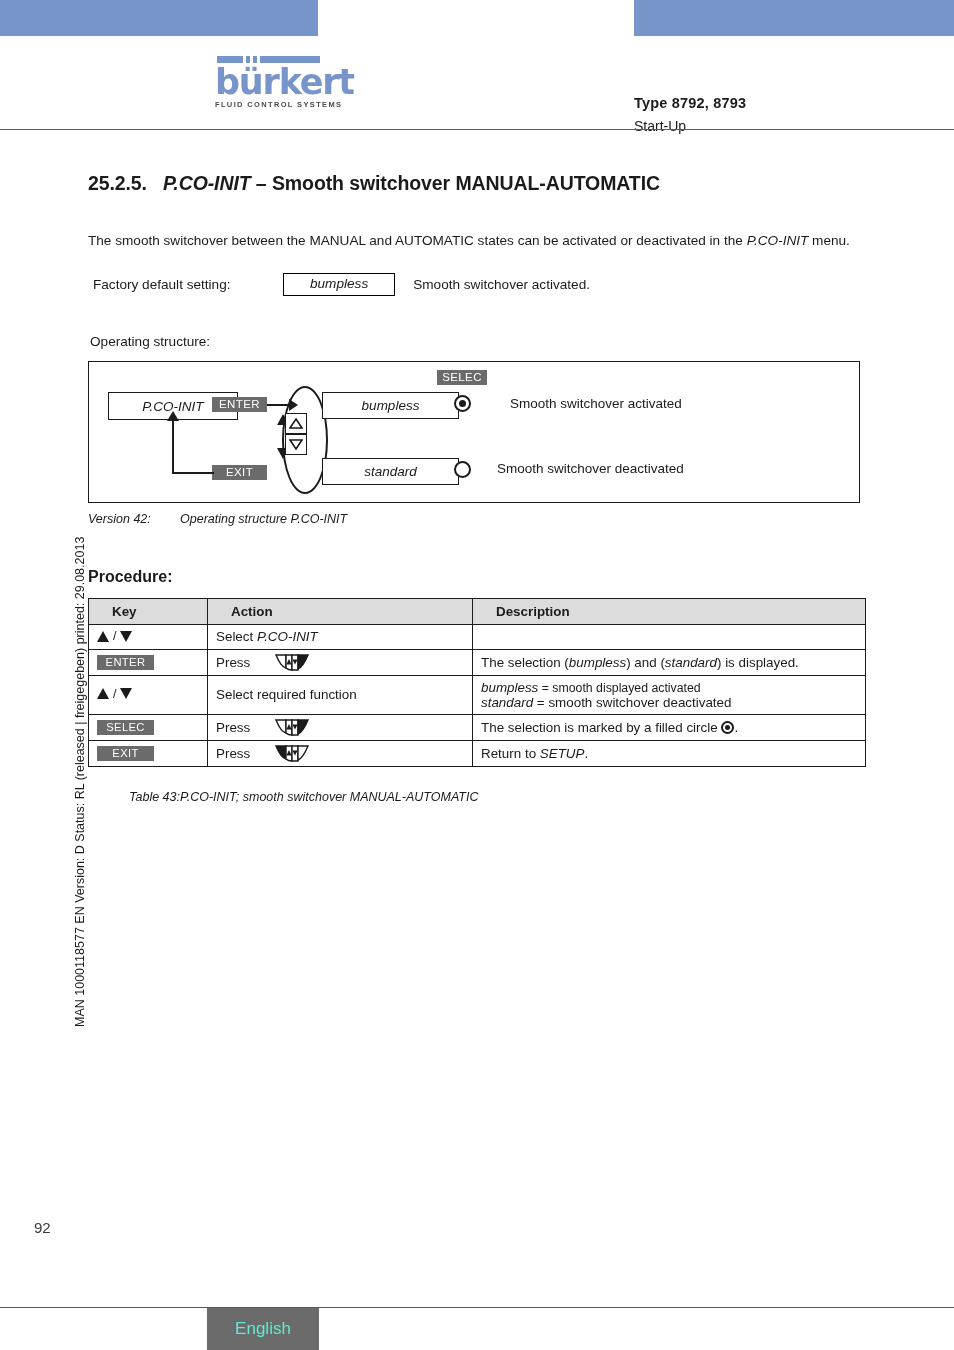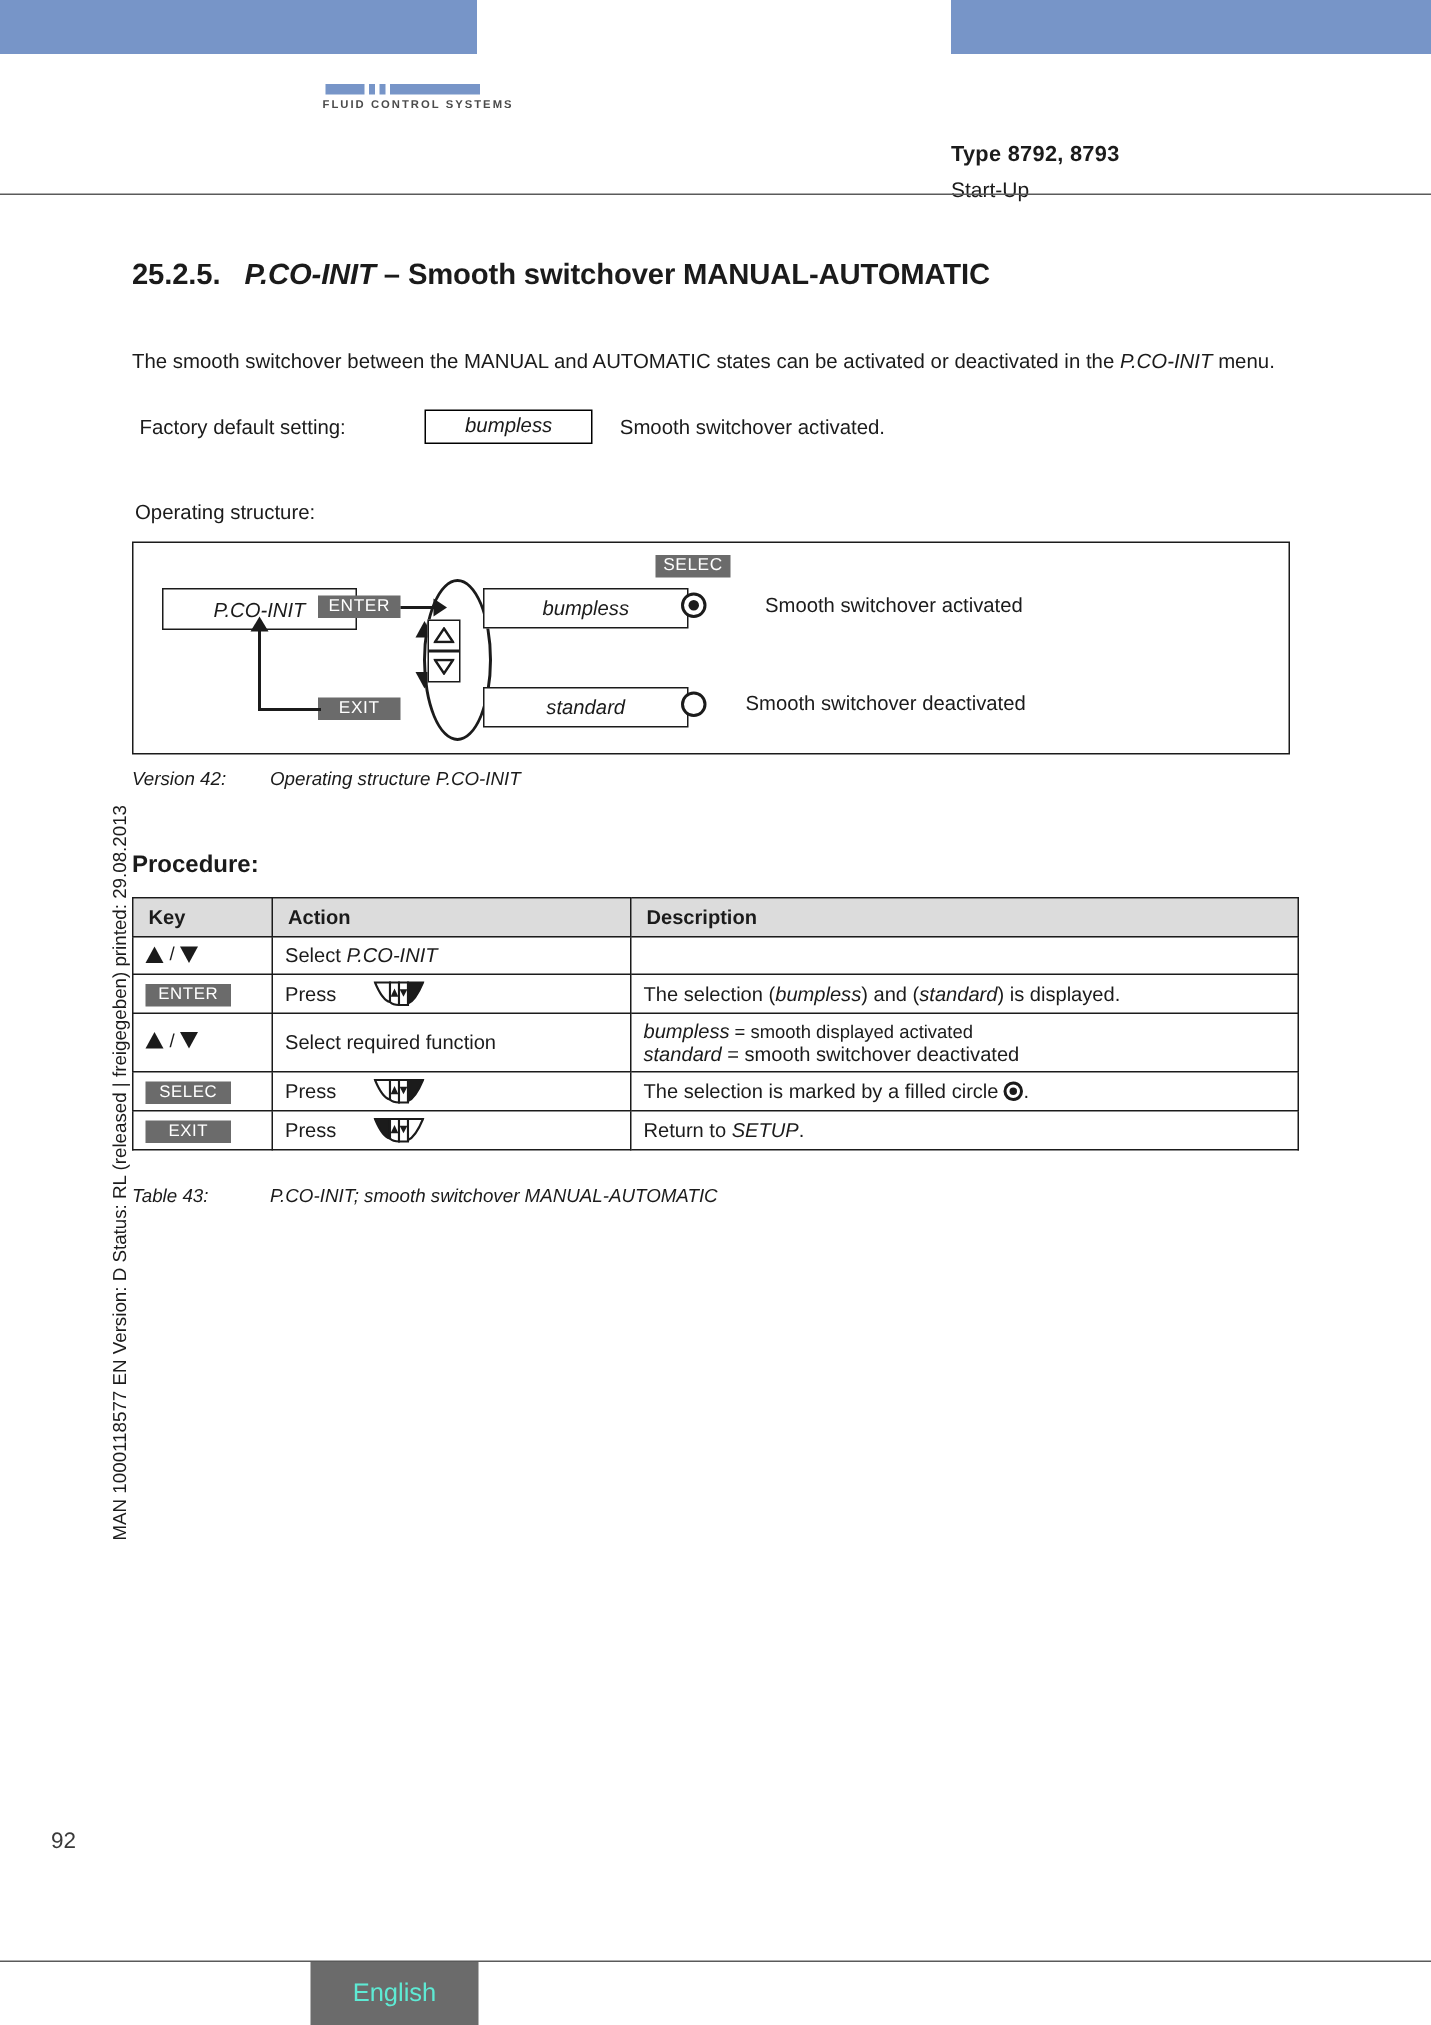--- a/index.html
+++ b/index.html
@@ -308,21 +308,21 @@
   table.proc th, table.proc td {
     border: 1px solid #1b1b1b;
     padding: 4px 8px;
     text-align: left;
     vertical-align: middle;
   }
   table.proc thead th {
     background: #dcdcdc;
     font-weight: bold;
     font-size: 13.4px;
-    padding: 5px 10px;
+    padding: 5px 23px;
   }
   .col-key  { width: 72px; }
   .col-act  { width: 218px; }
   .ital { font-style: italic; }
   .sm    { font-size: 12.3px; }
 
   .badge {
     display: inline-block;
     background: #6b6b6b;
     color: #fff;
@@ -363,21 +363,21 @@
     width:5px;height:5px;background:#1b1b1b;border-radius:50%;
   }
 
   .tbl-caption {
     position: absolute;
     left: 88px; top: 790px;
     font-size: 12.5px;
     font-style: italic;
     display: flex;
   }
-  .tbl-caption .lbl { width: 92px; }
+  .tbl-caption .lbl { width: 92px; text-align: right; }
 
   
   .page-num {
     position: absolute;
     left: 34px; top: 1219px;
     font-size: 15px;
     color: #3a3a3a;
   }
   .footer-rule {
     position: absolute;
@@ -403,20 +403,21 @@
 <div class="topbar topbar-left"></div>
 <div class="topbar topbar-right"></div>
 
 <div class="logo-block">
   <div class="logo-dashes">
     <i class="d1"></i>
       <i class="d2"></i>
       <i class="d3"></i>
       <i class="d4"></i>
   </div>
+  <div class="logo-word">bürkert</div>
   <div class="logo-tag">FLUID CONTROL SYSTEMS</div>
 </div>
 
 <div class="header-right">
   <div class="header-type">Type 8792, 8793</div>
   <div class="header-sub">Start-Up</div>
 </div>
 <div class="header-rule"></div>
 
 <div class="sidebar-meta">MAN 1000118577  EN  Version: D  Status: RL (released | freigegeben)  printed: 29.08.2013</div>

